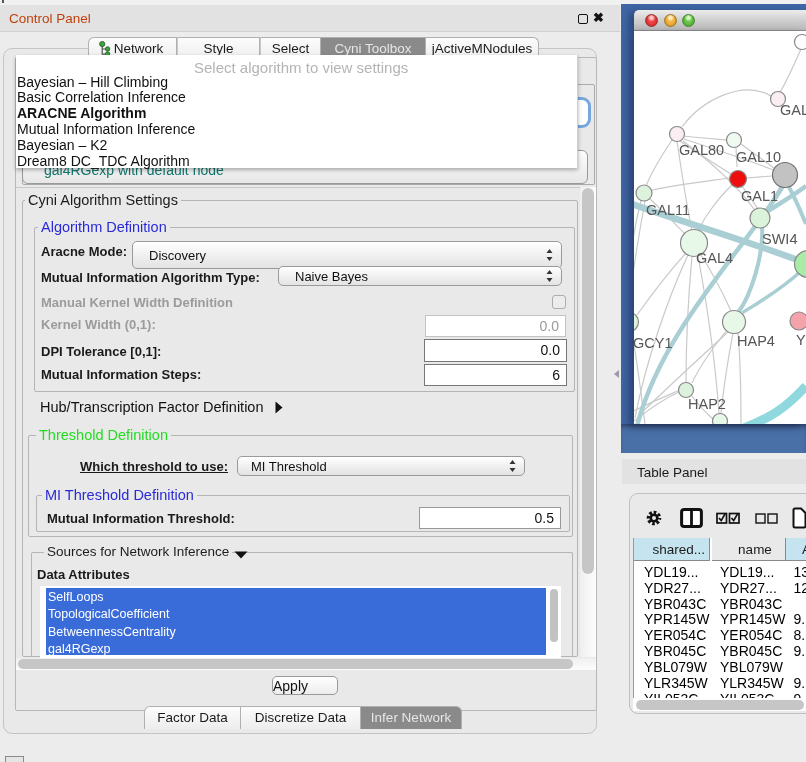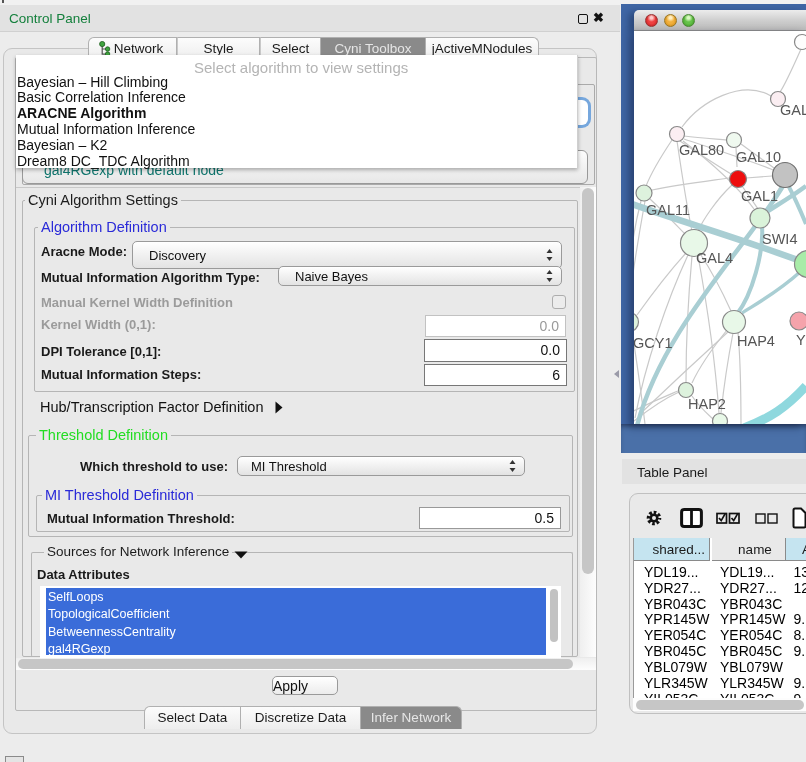--- a/index.html
+++ b/index.html
@@ -14,21 +14,21 @@
 .tfield { position:absolute; background:#fff; font-size:13px; text-align:right; padding-right:6px; }
 .tab { position:relative; display:inline-block; border:1px solid #b0b0b0; border-bottom:none; border-radius:6px 6px 0 0; background:linear-gradient(#fcfcfc,#ededed); font-size:13.5px; color:#1a1a1a; text-align:center; }
 </style>
 </head>
 <body>
 
 <div class="abs" style="left:0;top:0;width:806px;height:5px;background:#f1f1f1;"></div>
 <div class="abs" style="left:2px;top:0;width:2px;height:3px;background:#555;"></div>
 
 <div class="abs" style="left:0;top:5px;width:620px;height:27px;background:#e2e2e2;border-bottom:1px solid #d0d0d0;"></div>
-<div class="abs" style="left:9px;top:11px;font-size:13.5px;color:#15803d;">Control Panel</div>
+<div class="abs" style="left:9px;top:11px;font-size:13.5px;color:#c2410c;">Control Panel</div>
 
 <div class="abs" style="left:578px;top:14px;width:10px;height:10px;border:1.6px solid #111;border-radius:2px;"></div>
 <div class="abs" style="left:593px;top:10px;font-size:13px;font-weight:bold;color:#111;">✖</div>
 
 <div class="abs" style="left:3px;top:48px;width:594px;height:686px;border:1px solid #c4c4c4;border-radius:9px;background:#e9e9e9;"></div>
 
 <div class="abs" style="left:15px;top:57px;width:582px;height:654px;border:1px solid #b8b8b8;border-radius:2px;background:#e9e9e9;"></div>
 
 <div id="toptabs" class="abs" style="left:88px;top:36px;height:23px;white-space:nowrap;">
   <div class="tab" style="width:89px;height:23px;border-radius:6px 0 0 0;"><span style="position:relative;top:3px;left:6px;">Network</span>
@@ -87,21 +87,21 @@
 <div class="tfield" style="left:424px;top:364px;width:143px;height:22px;border:1px solid #777;color:#111;line-height:20px;font-size:14px;">6</div>
 
 <div class="abs" style="left:40px;top:399px;font-size:14.5px;color:#111;">Hub/Transcription Factor Definition</div>
 <svg class="abs" style="left:275px;top:401px;" width="8" height="13" viewBox="0 0 8 13">
     <path d="M0.5 0.5 L7.5 6.5 L0.5 12.5 Z" fill="#111"></path>
   </svg>
 
 <div class="abs" style="left:28px;top:435px;width:545px;height:102px;border:1px solid #b5b5b5;border-radius:2px;"></div>
 <div class="grouplbl" style="left:36px;top:428px;color:#22dd22;font-size:14.5px;line-height:14px;">Threshold Definition</div>
 
-<div class="blbl" style="left:80px;top:459px;">Which threshold to use:</div>
+<div class="blbl" style="left:80px;top:459px;text-decoration:underline;">Which threshold to use:</div>
 <div class="combo" style="left:237px;top:456px;width:288px;height:20px;">
   <span class="ct" style="left:13px;">MI Threshold</span>
   <svg class="ar" viewBox="0 0 7 12">
       <path d="M3.5 0 L6.5 4 L0.5 4 Z" fill="#333"></path>
       <path d="M3.5 12 L6.5 8 L0.5 8 Z" fill="#333"></path>
     </svg>
 </div>
 
 <div class="abs" style="left:36px;top:495px;width:534px;height:37px;border:1px solid #b5b5b5;border-radius:2px;"></div>
 <div class="grouplbl" style="left:42px;top:488px;color:#2a2ad8;font-size:14.5px;line-height:14px;">MI Threshold Definition</div>
@@ -121,21 +121,21 @@
 <div class="abs" style="left:550px;top:589px;width:8px;height:53px;background:#c2c2c2;border-radius:5px;"></div>
 
 <div class="abs" style="left:580px;top:187px;width:16px;height:470px;background:linear-gradient(90deg,#efefef,#fdfdfd);"></div>
 <div class="abs" style="left:582px;top:188px;width:12px;height:386px;background:#c6c6c6;border-radius:6px;"></div>
 <div class="abs" style="left:16px;top:658px;width:580px;height:12px;background:linear-gradient(#efefef,#fdfdfd);"></div>
 <div class="abs" style="left:18px;top:659px;width:555px;height:10px;background:#c6c6c6;border-radius:5px;"></div>
 
 <div class="abs" style="left:272px;top:676px;width:66px;height:19px;border:1px solid #9a9a9a;border-radius:5px;background:linear-gradient(#fff,#ececec);text-align:left;font-size:14px;color:#111;line-height:18px;">Apply</div>
 
 <div class="abs" style="left:144px;top:705px;white-space:nowrap;">
-  <div class="tab" style="width:97px;height:23px;border-radius:6px 0 0 0;"><span style="position:relative;top:3px;">Select Data</span>
+  <div class="tab" style="width:97px;height:23px;border-radius:6px 0 0 0;"><span style="position:relative;top:3px;">Factor Data</span>
   </div><div class="tab" style="width:120px;height:23px;border-left:none;border-radius:0;"><span style="position:relative;top:3px;">Discretize Data</span>
   </div><div class="tab" style="width:101px;height:23px;border-left:none;border-radius:0 6px 0 0;background:#8a8a8a;color:#e6e6e6;"><span style="position:relative;top:3px;">Infer Network</span></div>
 </div>
 
 <div class="abs" style="left:5px;top:756px;width:19px;height:10px;border:1.5px solid #8a8a8a;background:#e4e4e4;"></div>
 
 <svg class="abs" style="left:614px;top:370px;" width="6" height="8" viewBox="0 0 6 8">
     <path d="M5 0 L5 8 L0 4 Z" fill="#9a9aa8"></path>
   </svg>
 

